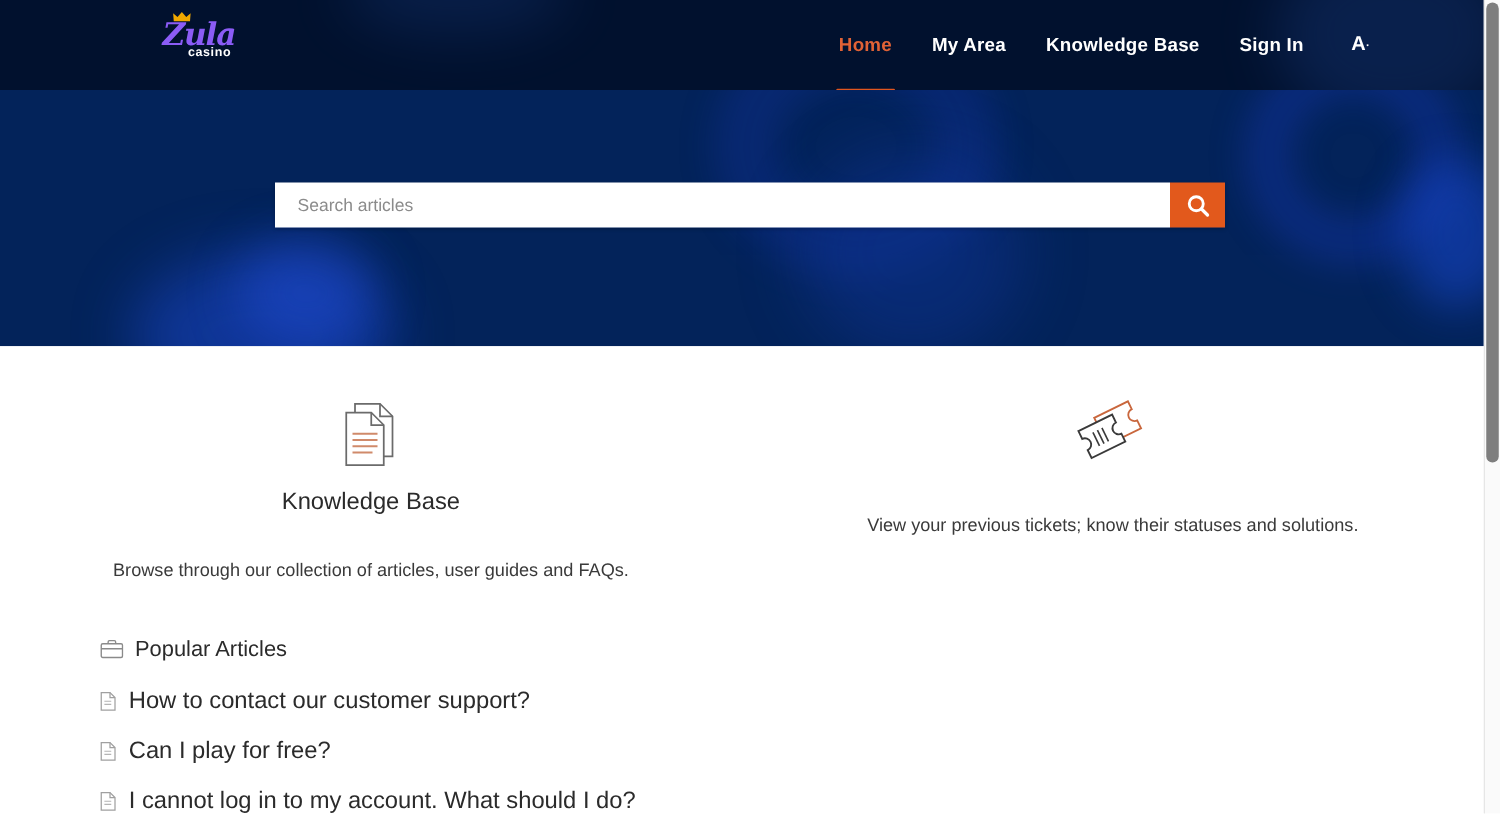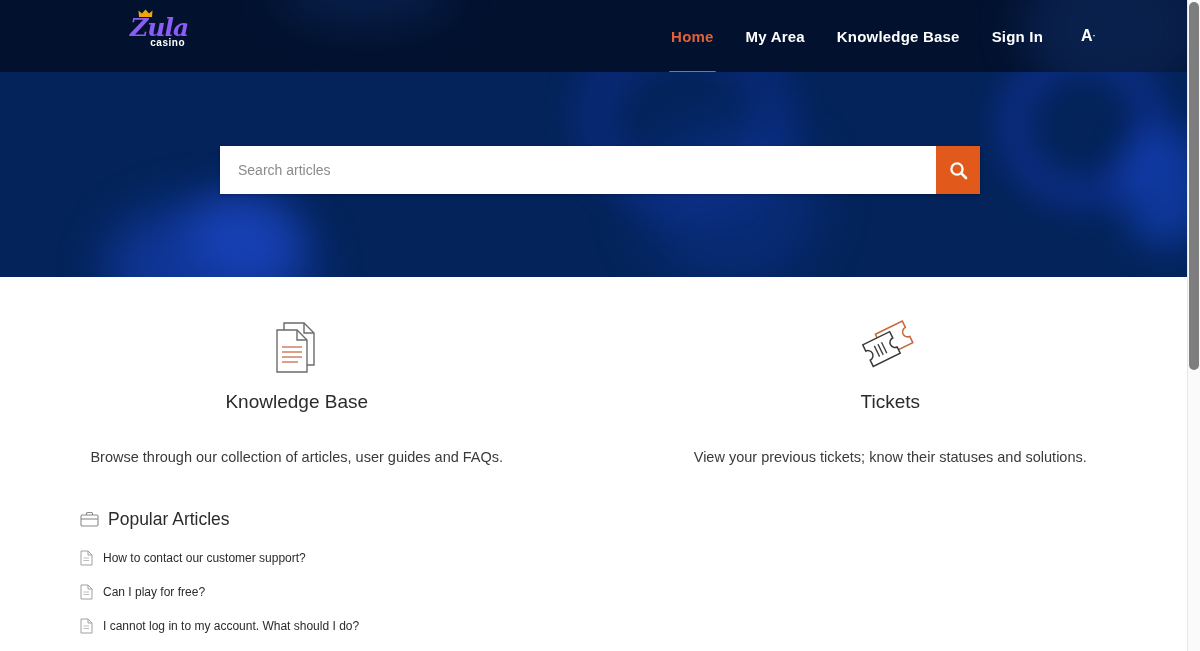--- a/index.html
+++ b/index.html
@@ -178,21 +178,21 @@
     opacity: .55;
     filter: blur(18px);
     border-radius: 50%;
   }
 
   .search-wrap {
     position: absolute;
     left: 220px;
     top: 74px;
     width: 760px;
-    height: 48px;
+    height: 36px;
     display: flex;
     z-index: 4;
     box-shadow: 0 1px 3px rgba(0,0,0,.25);
   }
   .search-input {
     flex: 1;
     border: none;
     outline: none;
     background: #ffffff;
     font-family: "Liberation Sans", sans-serif;
@@ -263,21 +263,21 @@
     color: #2b2b2b;
   }
   .article {
     display: flex;
     align-items: center;
     gap: 10px;
     margin-bottom: 18px;
     cursor: pointer;
   }
   .article-text {
-    font-size: 12px;
+    font-size: 19px;
     color: #2b2b2b;
   }
   .icon-wrap { display: flex; align-items: center; justify-content: center; flex: none; }
 
   
   .scrollbar {
     position: absolute;
     top: 0; right: 0;
     width: 13px;
     height: 651px;
@@ -382,21 +382,20 @@
           <svg width="64" height="54" viewBox="0 0 64 54">
             <g transform="rotate(-26 32 27)">
               <path d="M24 10 h30 v7 a5 5 0 0 0 0 10 v7 h-30 v-7 a5 5 0 0 0 0 -10 z" fill="none" stroke="#c9673d" stroke-width="1.5"></path>
               <path d="M8 14 h30 v7 a5 5 0 0 0 0 10 v7 h-30 v-7 a5 5 0 0 0 0 -10 z" fill="#ffffff" stroke="#3a3a3a" stroke-width="1.5"></path>
               <line x1="18" y1="20" x2="18" y2="32" stroke="#3a3a3a" stroke-width="1.3"></line>
               <line x1="22" y1="20" x2="22" y2="32" stroke="#3a3a3a" stroke-width="1.3"></line>
               <line x1="26" y1="20" x2="26" y2="32" stroke="#3a3a3a" stroke-width="1.3"></line>
             </g>
           </svg>
         </div>
-        <div class="card-title">Tickets</div>
         <div class="card-desc">View your previous tickets; know their statuses and solutions.</div>
       </div>
 
     </div>
 
     <div class="popular">
       <div class="popular-head">
         <span class="icon-wrap">
           <svg width="19" height="17" viewBox="0 0 19 17">
             <path d="M6.5 4 v-1.5 a1 1 0 0 1 1 -1 h4 a1 1 0 0 1 1 1 v1.5" fill="none" stroke="#8a8a8a" stroke-width="1.1"></path>

